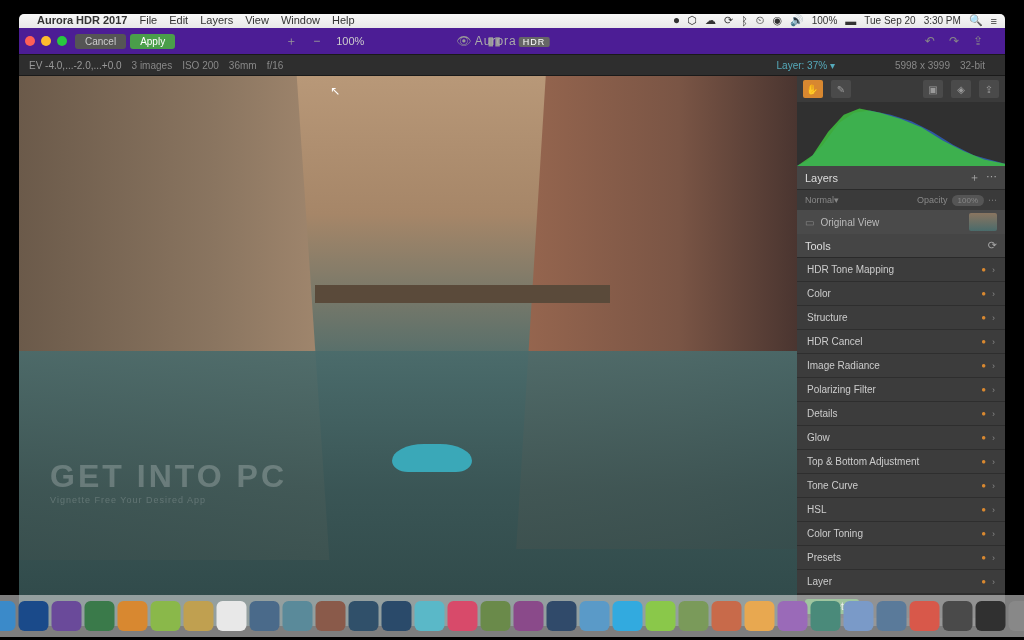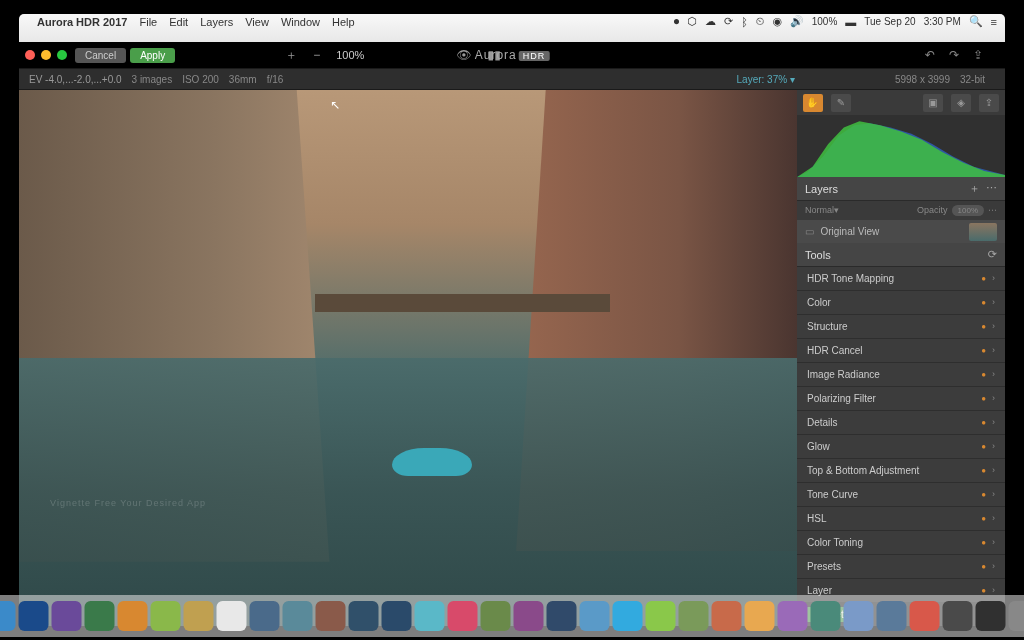--- a/index.html
+++ b/index.html
@@ -1,40 +1,40 @@
 <!DOCTYPE html>
 <html><head>
 <meta charset="utf-8">
 <style>
 *{margin:0;padding:0;box-sizing:border-box;font-family:-apple-system,BlinkMacSystemFont,"Helvetica Neue",sans-serif}
 body{width:1024px;height:640px;background:#000;overflow:hidden;position:relative}
 .window{position:absolute;top:14px;left:19px;right:19px;bottom:14px;background:#2a2a2a;border-radius:5px;display:flex;flex-direction:column}
-.menubar{height:14px;background:linear-gradient(#f8f8f8,#e8e8e8);display:flex;align-items:flex-end;padding:14px 8px;font-size:11px;color:#333;border-radius:5px 5px 0 0}
+.menubar{height:14px;background:linear-gradient(#f8f8f8,#e8e8e8);display:flex;align-items:flex-start;padding:0 8px;font-size:11px;color:#333;border-radius:5px 5px 0 0}
 .menubar .apple{margin-right:10px;font-size:13px}
 .menubar .appname{font-weight:bold;margin-right:12px}
 .menubar .item{margin-right:12px;cursor:pointer}
 .menubar .right{margin-left:auto;display:flex;align-items:center;gap:8px;font-size:10px}
 .menubar .ico{font-size:11px}
-.toolbar{height:26px;background:#000000;display:flex;align-items:center;padding:0 6px;font-size:11px;color:#ccc}
+.toolbar{height:26px;background:#4c1d95;display:flex;align-items:center;padding:0 6px;font-size:11px;color:#ccc}
 .traffic{display:flex;gap:6px;margin-right:8px}
 .dot{width:10px;height:10px;border-radius:50%}
 .red{background:#ff5f57}.yellow{background:#febc2e}.green{background:#28c840}
 .btn-cancel{background:#555;color:#ccc;padding:2px 10px;border-radius:3px;margin-right:4px;font-size:10px;cursor:pointer}
 .btn-apply{background:#4a9e4a;color:#fff;padding:2px 10px;border-radius:3px;font-size:10px;cursor:pointer}
 .tool-center{margin-left:110px;display:flex;align-items:center;gap:16px}
 .tool-icon{color:#999;cursor:pointer;font-size:12px}
 .brand{position:absolute;left:50%;transform:translateX(-50%);color:#aaa;font-size:12px;letter-spacing:1px}
 .brand .hdr{background:#666;color:#fff;padding:0 4px;border-radius:2px;font-size:9px;margin-left:2px}
 .tool-right{margin-left:auto;display:flex;gap:14px;color:#888;font-size:12px;margin-right:16px}
 .infobar{height:22px;background:#2e2e2e;border-top:1px solid #1a1a1a;border-bottom:1px solid #1a1a1a;display:flex;align-items:center;padding:0 10px;font-size:10px;color:#888}
 .infobar .seg{margin-right:10px}
 .infobar .ev{color:#999}
 .infobar .zoom{margin-left:auto;color:#5ab}
 .infobar .zoom .pct{color:#5ab}
-.infobar .dims{margin-left:100px;color:#888}
+.infobar .dims{margin-left:60px;color:#888}
 .main{flex:1;display:flex;background:#1e1e1e;overflow:hidden}
 .canvas{flex:1;background:#1a1a1a;position:relative;display:flex;align-items:center;justify-content:center}
 .photo{width:100%;height:100%;background:linear-gradient(to bottom,#b89878 0%,#a68668 25%,#4a6b6b 55%,#3a5a5a 75%,#2a4a4a 100%);position:relative;overflow:hidden}
 .building-l{position:absolute;left:0;top:0;width:42%;height:88%;background:linear-gradient(to right,#6b5a4a,#8a7560 60%,#a58a70);clip-path:polygon(0 0,85% 0,95% 100%,0 100%)}
 .building-r{position:absolute;right:0;top:0;width:38%;height:86%;background:linear-gradient(to left,#4a3530,#7a5545 40%,#9a6850);clip-path:polygon(15% 0,100% 0,100% 100%,5% 100%)}
 .water{position:absolute;bottom:0;left:0;right:0;height:50%;background:linear-gradient(to bottom,#4a6b6b,#3a5555 50%,#2f4848);opacity:0.92}
 .boat{position:absolute;bottom:28%;left:48%;width:80px;height:28px;background:#3aa8b8;border-radius:40% 40% 20% 20%/60% 60% 40% 40%}
 .bridge{position:absolute;top:38%;left:38%;right:24%;height:18px;background:#5a4a3a}
 .watermark{position:absolute;bottom:22%;left:4%;color:rgba(255,255,255,0.22);font-size:32px;font-weight:bold;letter-spacing:3px}
 .watermark .sub{font-size:9px;letter-spacing:1px;font-weight:normal;display:block;color:rgba(255,255,255,0.18)}
@@ -135,20 +135,21 @@
 
   <div class="main">
     <div class="canvas">
       <div class="photo">
         <div class="building-l"></div>
         <div class="building-r"></div>
         <div class="bridge"></div>
         <div class="water"></div>
         <div class="boat"></div>
         <div class="watermark">
+          <span>GET INTO PC</span>
           <span class="sub">Vignette Free Your Desired App</span>
         </div>
         <span class="cursor">↖</span>
       </div>
     </div>
 
     <div class="panel">
       <div class="panel-tabs">
         <div class="ptab active">✋</div>
         <div class="ptab">✎</div>

